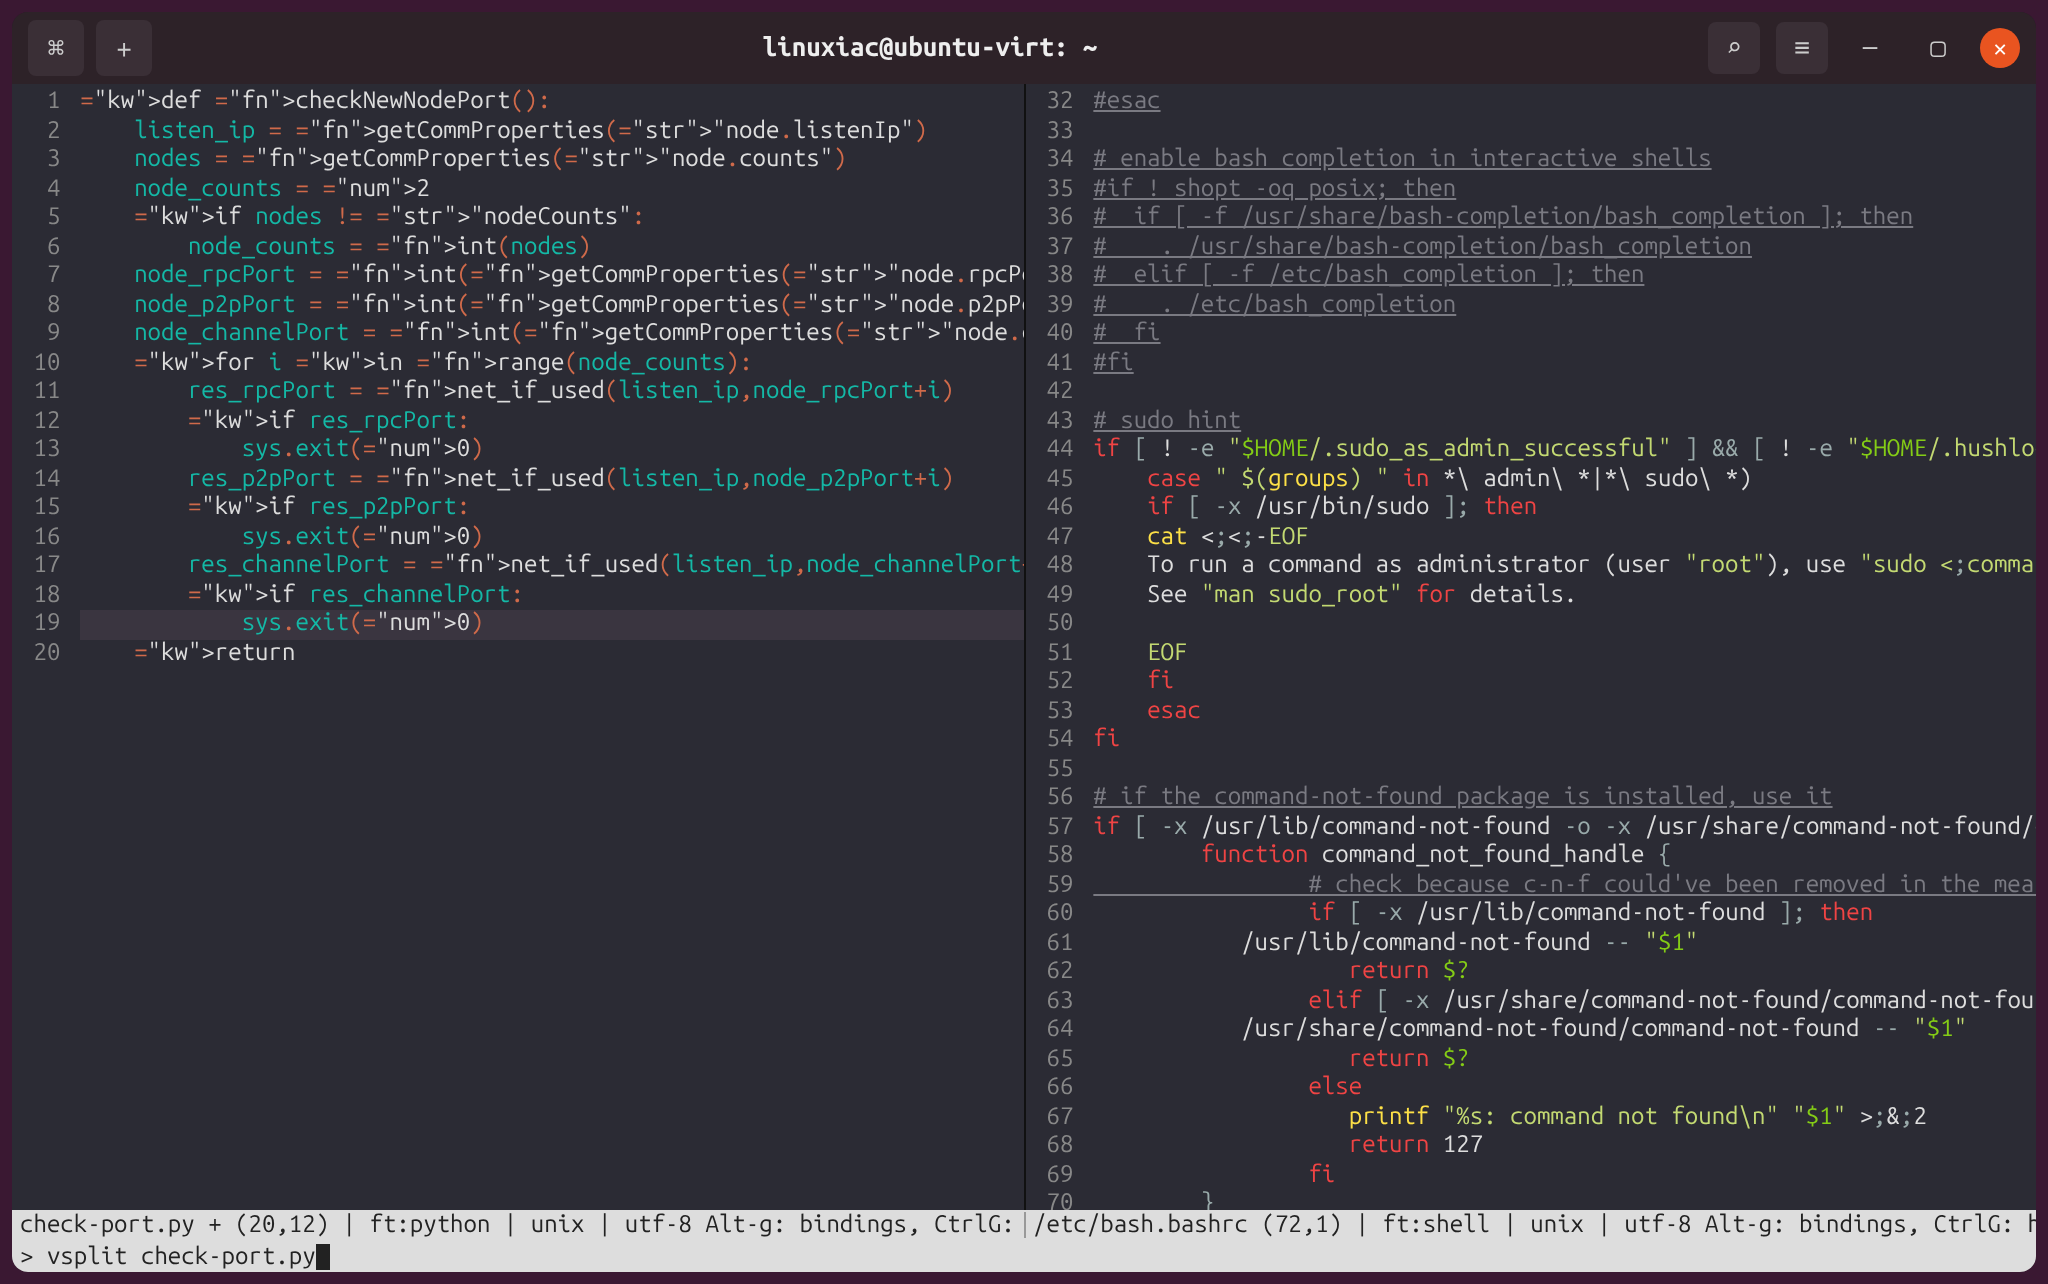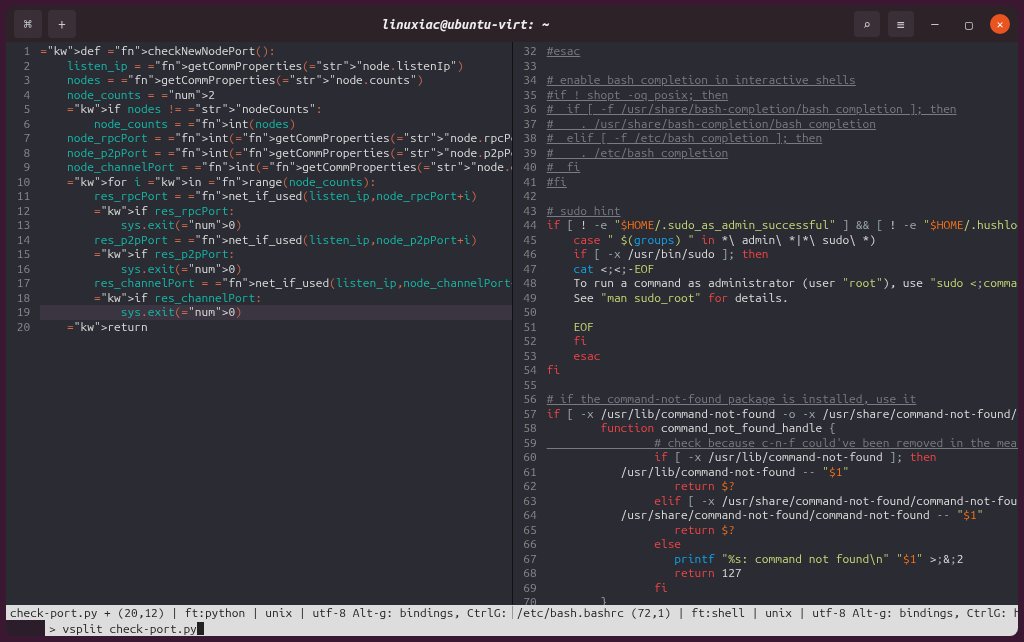--- a/index.html
+++ b/index.html
@@ -29,21 +29,21 @@
   color: #ddd;
 }
 .titlebar-left { display: flex; gap: 6px; align-items: center; }
 .tb-icon {
   width: 28px; height: 28px;
   background: #3a2f36;
   border-radius: 4px;
   display: flex; align-items: center; justify-content: center;
   font-size: 14px; color: #ccc;
 }
-.titlebar-title { flex: 1; text-align: center; font-weight: bold; font-size: 13px; color: #eee; font-style: italic; }
+.titlebar-title { flex: 1; text-align: center; font-weight: bold; font-size: 13px; color: #eee; }
 .titlebar-right { display: flex; gap: 8px; align-items: center; }
 .tb-btn {
   width: 26px; height: 26px; border-radius: 4px;
   display: flex; align-items: center; justify-content: center;
   font-size: 13px; color: #ccc; background: #3a2f36;
 }
 .tb-min, .tb-max { background: transparent; }
 .tb-close {
   width: 20px; height: 20px; border-radius: 50%;
   background: #e95420; color: #fff; font-size: 11px;
@@ -78,42 +78,41 @@
   font-size: 12px;
   overflow: hidden;
 }
 .code .line { display: block; height: 14.5px; }
 .hl { background: #3a3540; display: inline-block; width: 100%; }   
 .op  { color: #d06a4a; }   
 .id  { color: #14b8a6; }
 .cm  { color: #7a7a82; text-decoration: underline; }   
 .sh-kw { color: #ef4444; } 
 .sh-str { color: #c3d972; }
-.sh-var { color: #f97316; }
-.sh-fn  { color: #0ea5e9; }
+.sh-var { color: #84cc16; }
+.sh-fn  { color: #fde047; }
 .sh-op  { color: #9aa; }
 .statusbar {
   background: #ddd;
   color: #222;
   display: flex;
   font-size: 12px;
   height: 15px;
   align-items: center;
 }
 .status-half { flex: 1; padding: 0 4px; white-space: nowrap; overflow: hidden; border-right: 1px solid #999; }
 .status-half:last-child { border-right: none; }
 .cmdline {
   background: #ddd;
   color: #222;
   height: 16px;
   display: flex;
   align-items: center;
   padding: 0 4px;
   font-size: 12px;
-  margin-left: 39px;
 }
 .cursor {
   display: inline-block;
   width: 7px; height: 13px;
   background: #222;
   vertical-align: -2px;
 }
 </style>
 </head>
 <body>

